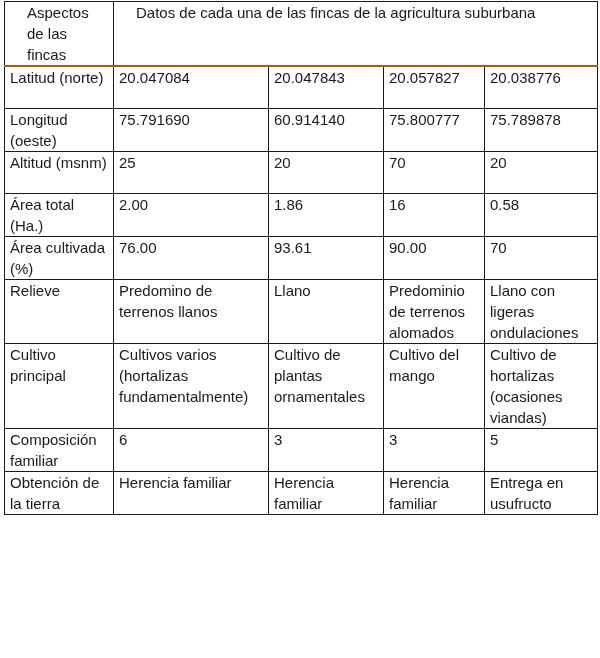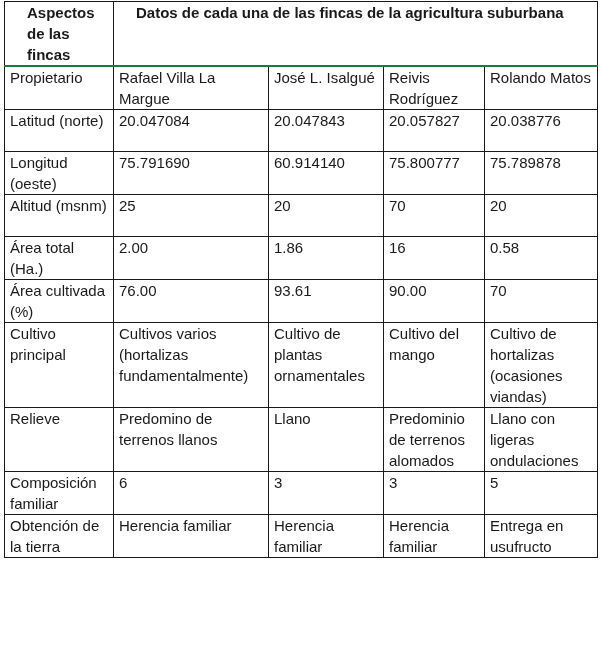--- a/index.html
+++ b/index.html
@@ -14,44 +14,37 @@
       line-height: 21px;
       color: #1a1a1a;
     }
     .tbl td {
       border: 1px solid #1a1a1a;
       vertical-align: top;
       padding: 0 5px 0 5px;
       overflow: hidden;
       word-wrap: break-word;
     }
-    .tbl tr.head td { font-weight: bold; border-bottom: 2px solid #15803d; padding-left: 22px; }
+    .tbl tr.head td { font-weight: normal; border-bottom: 2px solid #a16207; padding-left: 22px; }
   </style>
 </head>
 <body>
 
 <table class="tbl">
   <colgroup>
     <col style="width:109px">
     <col style="width:155px">
     <col style="width:115px">
     <col style="width:101px">
     <col style="width:113px">
   </colgroup>
   <tbody>
       <tr class="head" style="height:44px">
     <td>Aspectos de las fincas</td>
     <td colspan="4">Datos de cada una de las fincas de la agricultura suburbana</td>
-  </tr>
-  <tr style="height:42px">
-    <td>Propietario</td>
-    <td>Rafael Villa La Margue</td>
-    <td>José L. Isalgué</td>
-    <td>Reivis Rodríguez</td>
-    <td>Rolando Matos</td>
   </tr>
   <tr style="height:42px">
     <td>Latitud (norte)</td>
     <td>20.047084</td>
     <td>20.047843</td>
     <td>20.057827</td>
     <td>20.038776</td>
   </tr>
   <tr style="height:42px">
     <td>Longitud (oeste)</td>
@@ -74,33 +67,33 @@
     <td>16</td>
     <td>0.58</td>
   </tr>
   <tr style="height:42px">
     <td>Área cultivada (%)</td>
     <td>76.00</td>
     <td>93.61</td>
     <td>90.00</td>
     <td>70</td>
   </tr>
+  <tr style="height:63px">
+    <td>Relieve</td>
+    <td>Predomino de terrenos llanos</td>
+    <td>Llano</td>
+    <td>Predominio de terrenos alomados</td>
+    <td>Llano con ligeras ondulaciones</td>
+  </tr>
   <tr style="height:85px">
     <td>Cultivo principal</td>
     <td>Cultivos varios (hortalizas fundamentalmente)</td>
     <td>Cultivo de plantas ornamentales</td>
     <td>Cultivo del mango</td>
     <td>Cultivo de hortalizas (ocasiones viandas)</td>
-  </tr>
-  <tr style="height:63px">
-    <td>Relieve</td>
-    <td>Predomino de terrenos llanos</td>
-    <td>Llano</td>
-    <td>Predominio de terrenos alomados</td>
-    <td>Llano con ligeras ondulaciones</td>
   </tr>
   <tr style="height:42px">
     <td>Composición familiar</td>
     <td>6</td>
     <td>3</td>
     <td>3</td>
     <td>5</td>
   </tr>
   <tr style="height:42px">
     <td>Obtención de la tierra</td>

